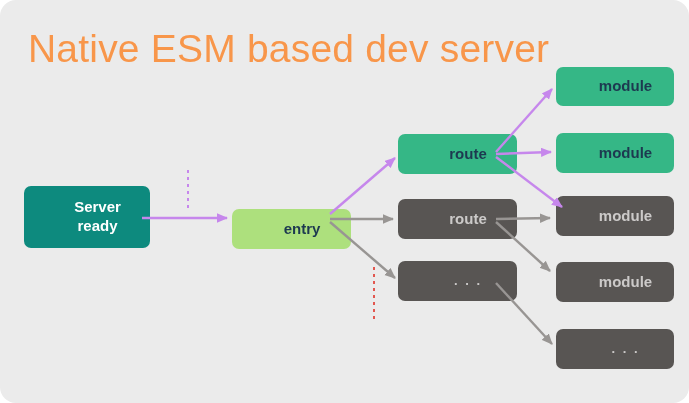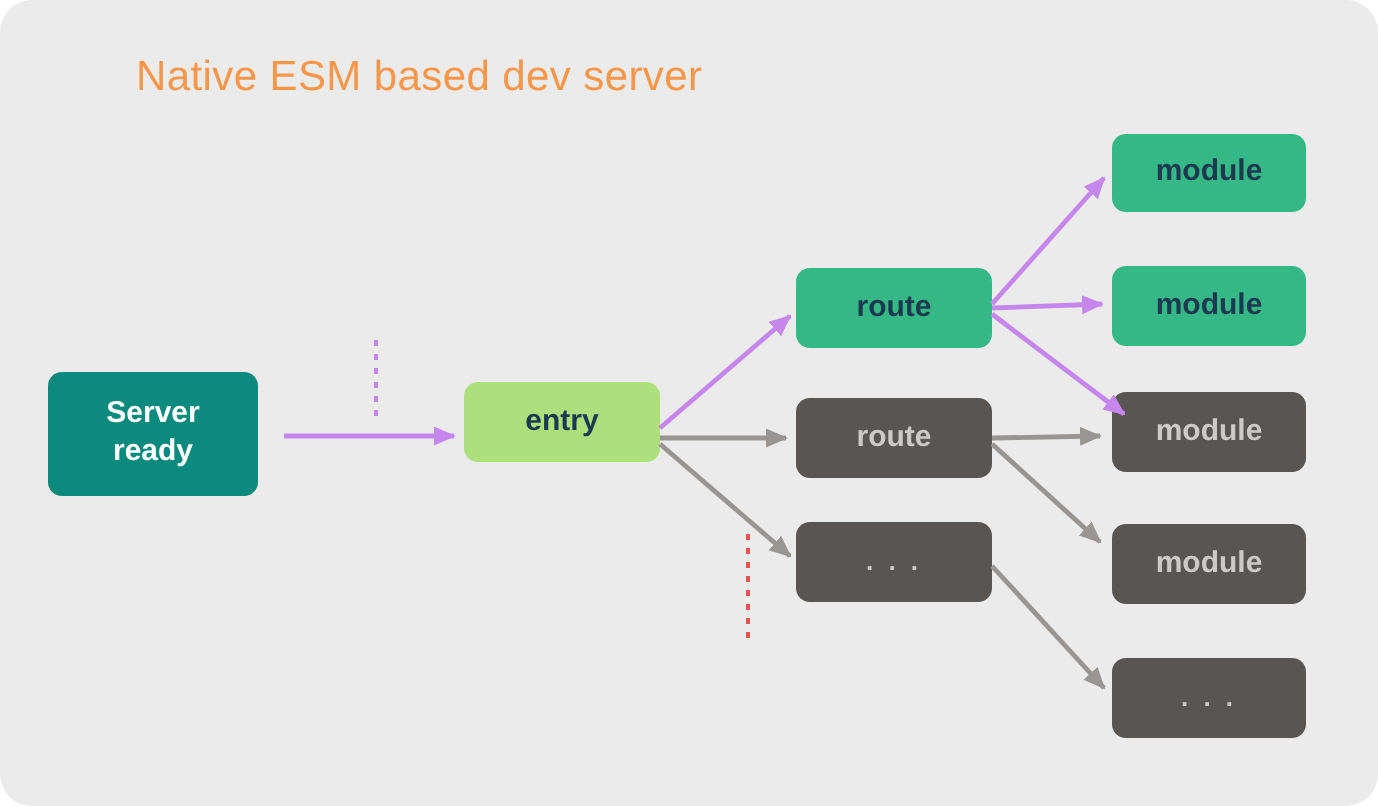--- a/index.html
+++ b/index.html
@@ -18,37 +18,37 @@
     position: absolute;
     inset: 0;
     background: var(--card-bg, #ebebeb);
     border-radius: 16px;
     overflow: hidden;
   }
   .title {
     position: absolute;
     left: 28px;
     top: 27px;
-    font-size: 21px;
+    font-size: 39px;
     font-weight: 500;
     letter-spacing: 0.2px;
     color: var(--orange, #f8964a);
     white-space: nowrap;
-    margin-left: 40px;
   }
   .node {
     position: absolute;
     border-radius: 7px;
     display: flex;
     align-items: center;
     justify-content: center;
     font-size: 15px;
     font-weight: 600;
     text-align: center;
     line-height: 1.25;
+    padding-left: 21px;
   }
   .node.teal {
     background: var(--teal, #0d8a7e);
     color: #ffffff;
     font-weight: 700;
     white-space: pre-line;
   }
   .node.lime {
     background: var(--lime, #ade07d);
     color: var(--dark-text, #1d3950);
@@ -90,21 +90,21 @@
 <body>
 
 <div class="stage">
   <div class="card">
 
     <div class="title">Native ESM based dev server</div>
 
     <div class="node teal" style="left:24px;  top:186px; width:105px; height:62px;">Server
 ready</div>
 
-    <div class="node lime" style="left:232px; top:191px; width:98px;  height:40px;">entry</div>
+    <div class="node lime" style="left:232px; top:209px; width:98px;  height:40px;">entry</div>
 
     <div class="node green" style="left:398px; top:134px; width:98px;  height:40px;">route</div>
 
     <div class="node gray" style="left:398px; top:199px; width:98px;  height:40px;">route</div>
 
     <div class="node gray dots" style="left:398px; top:261px; width:98px; height:40px;">. . .</div>
 
     <div class="node green" style="left:556px; top:67px;  width:97px;  height:39px;">module</div>
 
     <div class="node green" style="left:556px; top:133px; width:97px;  height:40px;">module</div>

